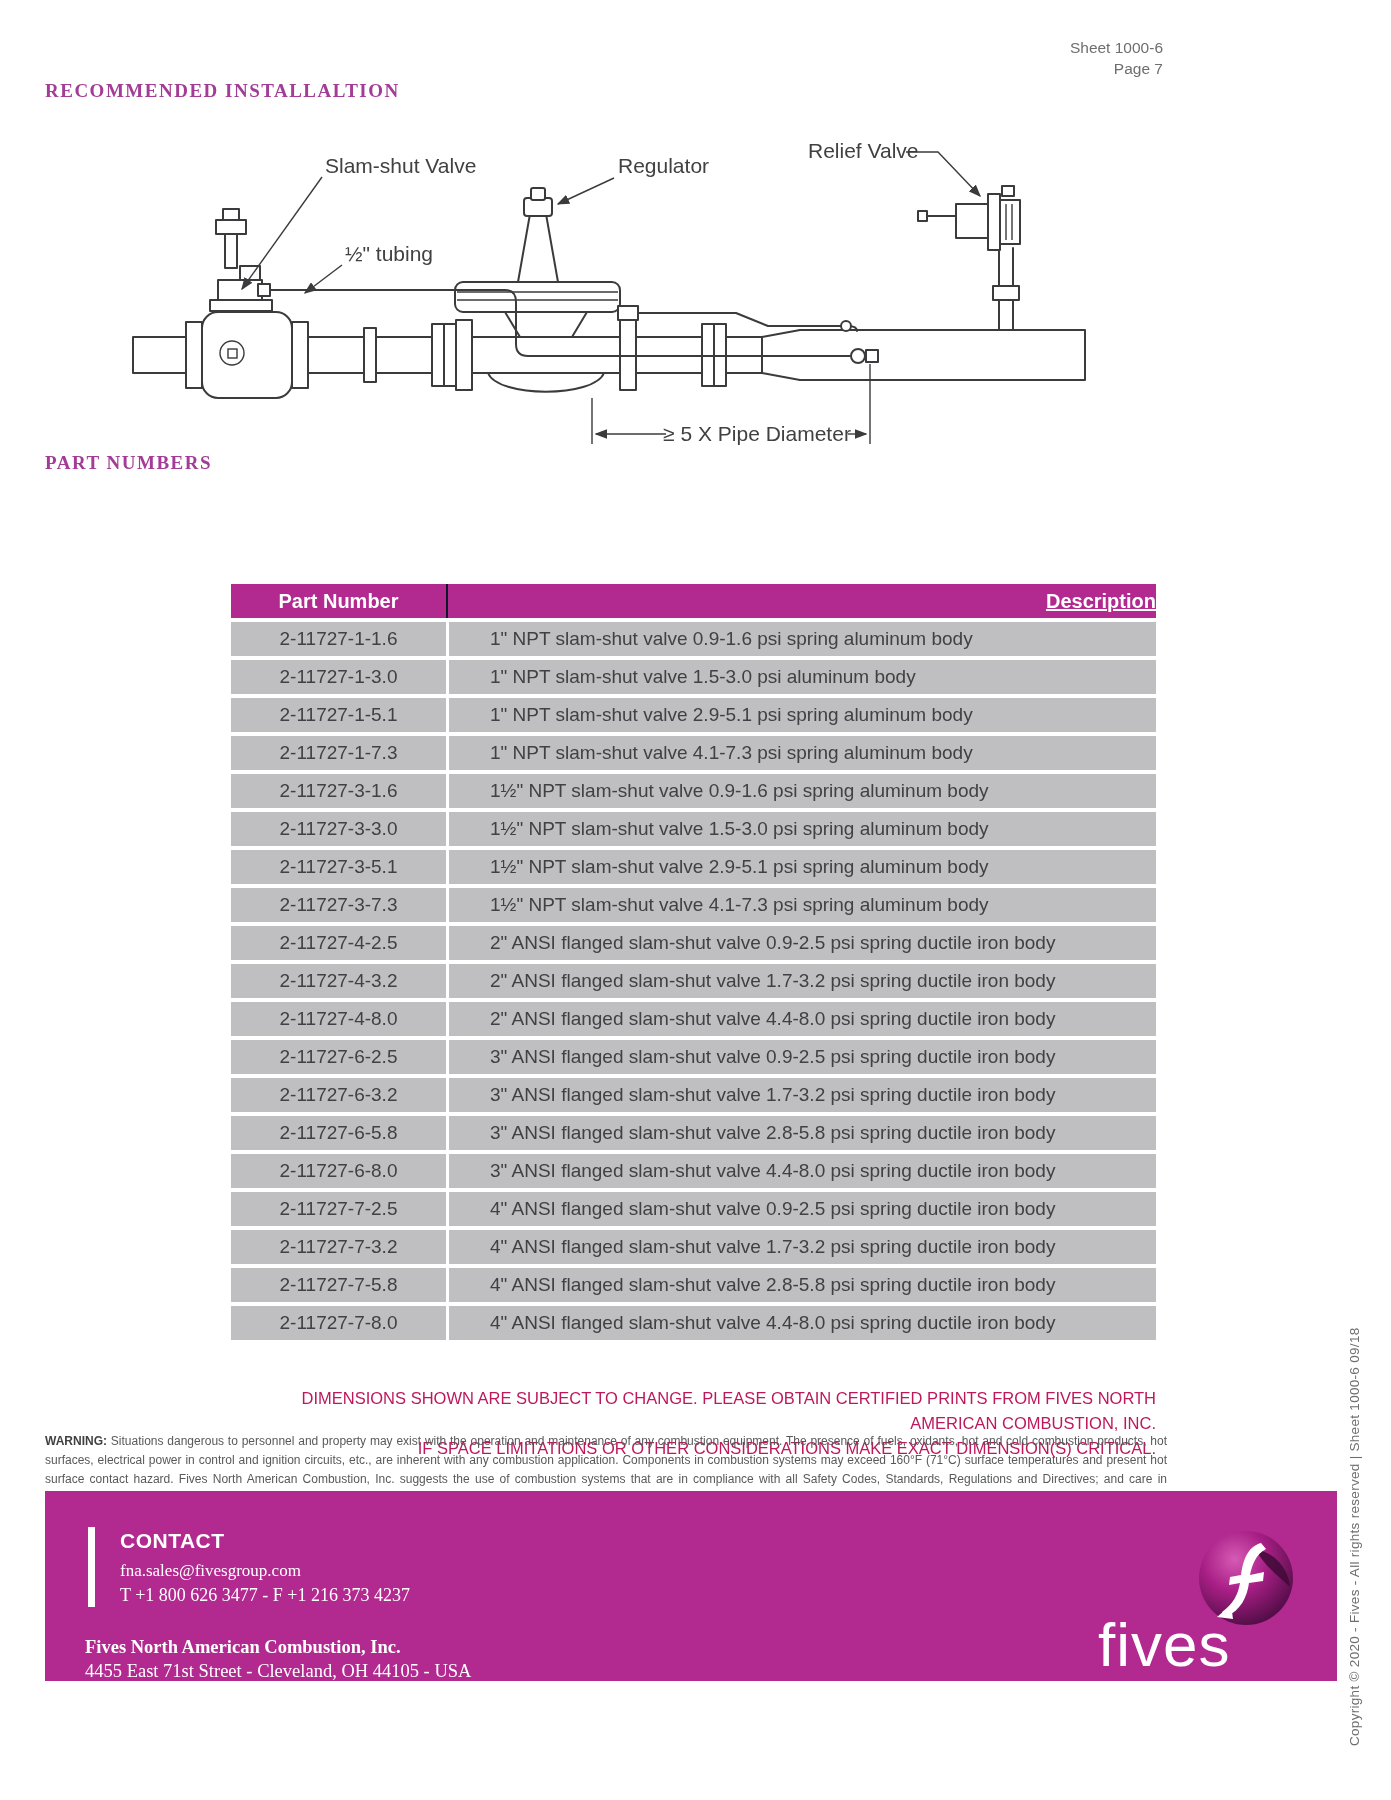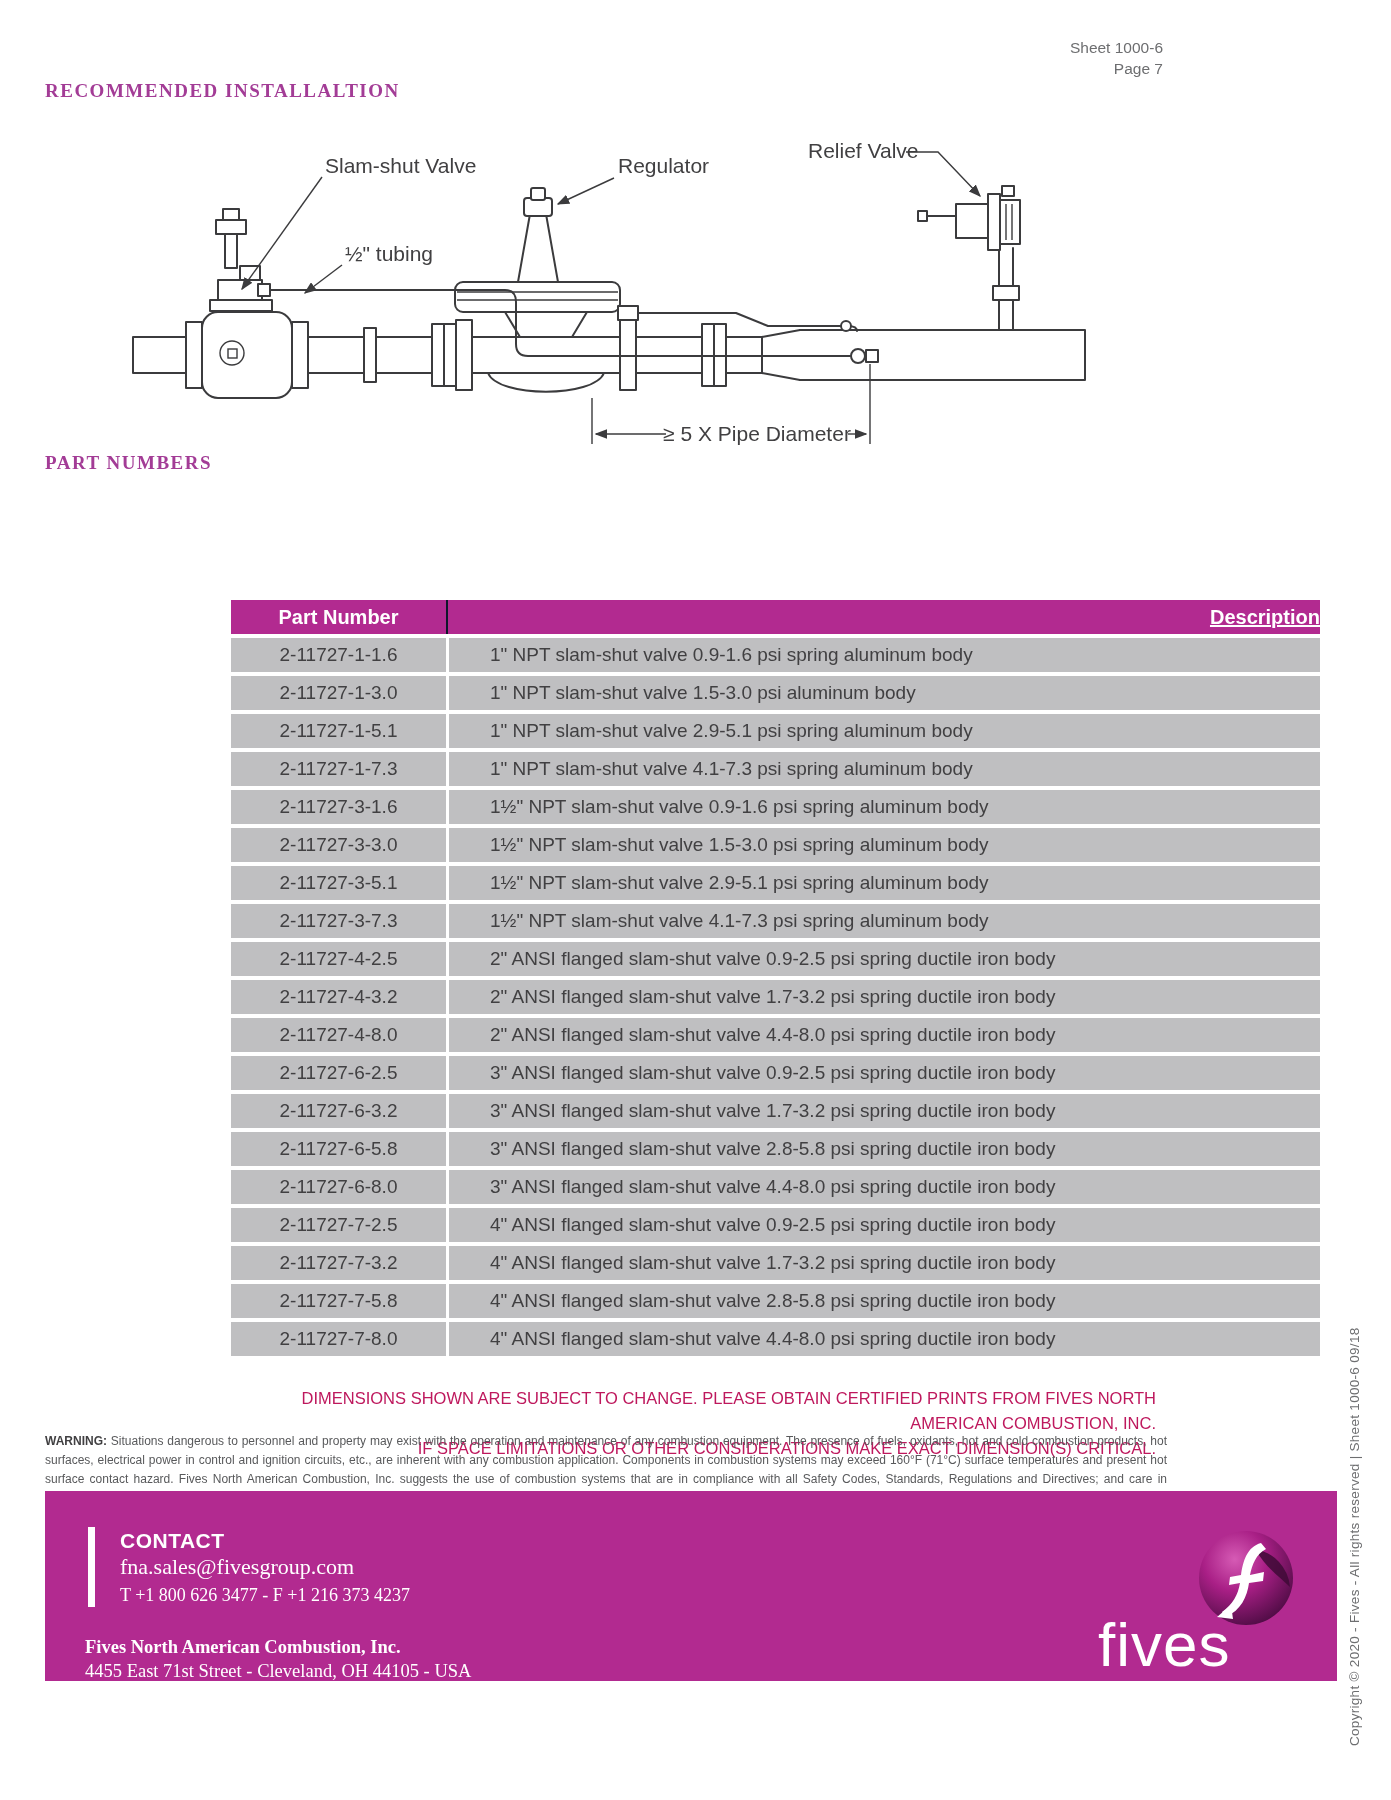--- a/index.html
+++ b/index.html
@@ -21,21 +21,21 @@
   #install-title { top:80px; }
   #parts-title   { top:452px; }
 
   .diagram { position:absolute; left:0; top:100px; }
   .diagram text { font-family:"Liberation Sans", sans-serif; font-size:21px; fill:#414042; }
   .diagram .ln { stroke:#3B3B3D; stroke-width:2; fill:none; stroke-linejoin:round; stroke-linecap:round; }
   .diagram .part { stroke:#3B3B3D; stroke-width:2; fill:#ffffff; stroke-linejoin:round; }
   .diagram .thin { stroke:#3B3B3D; stroke-width:1.4; fill:none; }
 
   table.parts {
-    position:absolute; left:231px; top:596px; width:1089px;
+    position:absolute; left:231px; top:580px; width:925px;
     border-collapse:separate; border-spacing:0 4px; table-layout:fixed;
   }
   table.parts col.c1 { width:215px; }
   table.parts th {
     background:#B22A90; color:#ffffff; font-weight:bold; font-size:20px;
     height:34px; vertical-align:middle;
   }
   table.parts th:first-child { text-align:center; }
   table.parts th:last-child  { text-align:right; padding-left:41px; border-left:2px solid #0f172a;text-decoration:underline; }
   table.parts td {
@@ -53,21 +53,21 @@
     font-size:12px; line-height:1.58; color:#58595B; text-align:justify;
   }
   .warning .wlabel { font-weight:bold; color:#414042; }
 
   .footer-band {
     position:absolute; left:45px; top:1491px; width:1292px; height:190px;
     background:#B22A90; color:#ffffff;
   }
   .contact-bar { position:absolute; left:43px; top:36px; width:7px; height:80px; background:#ffffff; }
   .contact-title { position:absolute; left:75px; top:38px; font-size:21px; font-weight:bold; letter-spacing:.5px; }
-  .contact-email { position:absolute; left:75px; top:63px; font-family:"Liberation Serif", serif; font-size:22px;text-align:center; }
+  .contact-email { position:absolute; left:75px; top:70px; font-family:"Liberation Serif", serif; font-size:17px;text-align:center; }
   .contact-phone { position:absolute; left:75px; top:94px; font-family:"Liberation Serif", serif; font-size:18px; }
   .company-name  { position:absolute; left:40px; top:146px; font-family:"Liberation Serif", serif; font-size:18.5px; font-weight:bold; }
   .company-addr  { position:absolute; left:40px; top:170px; font-family:"Liberation Serif", serif; font-size:18.5px; }
   .company-web   { position:absolute; left:40px; top:193px; font-family:"Liberation Serif", serif; font-size:18.5px; font-weight:bold; }
 
   .logo-sphere { position:absolute; left:1150px; top:36px; width:102px; height:102px; }
   .logo-word   { position:absolute; left:1053px; top:123px; font-size:62px; line-height:1; color:#ffffff; letter-spacing:1px; }
   .logo-tagline{ position:absolute; left:1057px; top:204px; font-family:"Liberation Serif", serif; font-size:25px; color:#ffffff; }
 
   .copyright-vertical {

